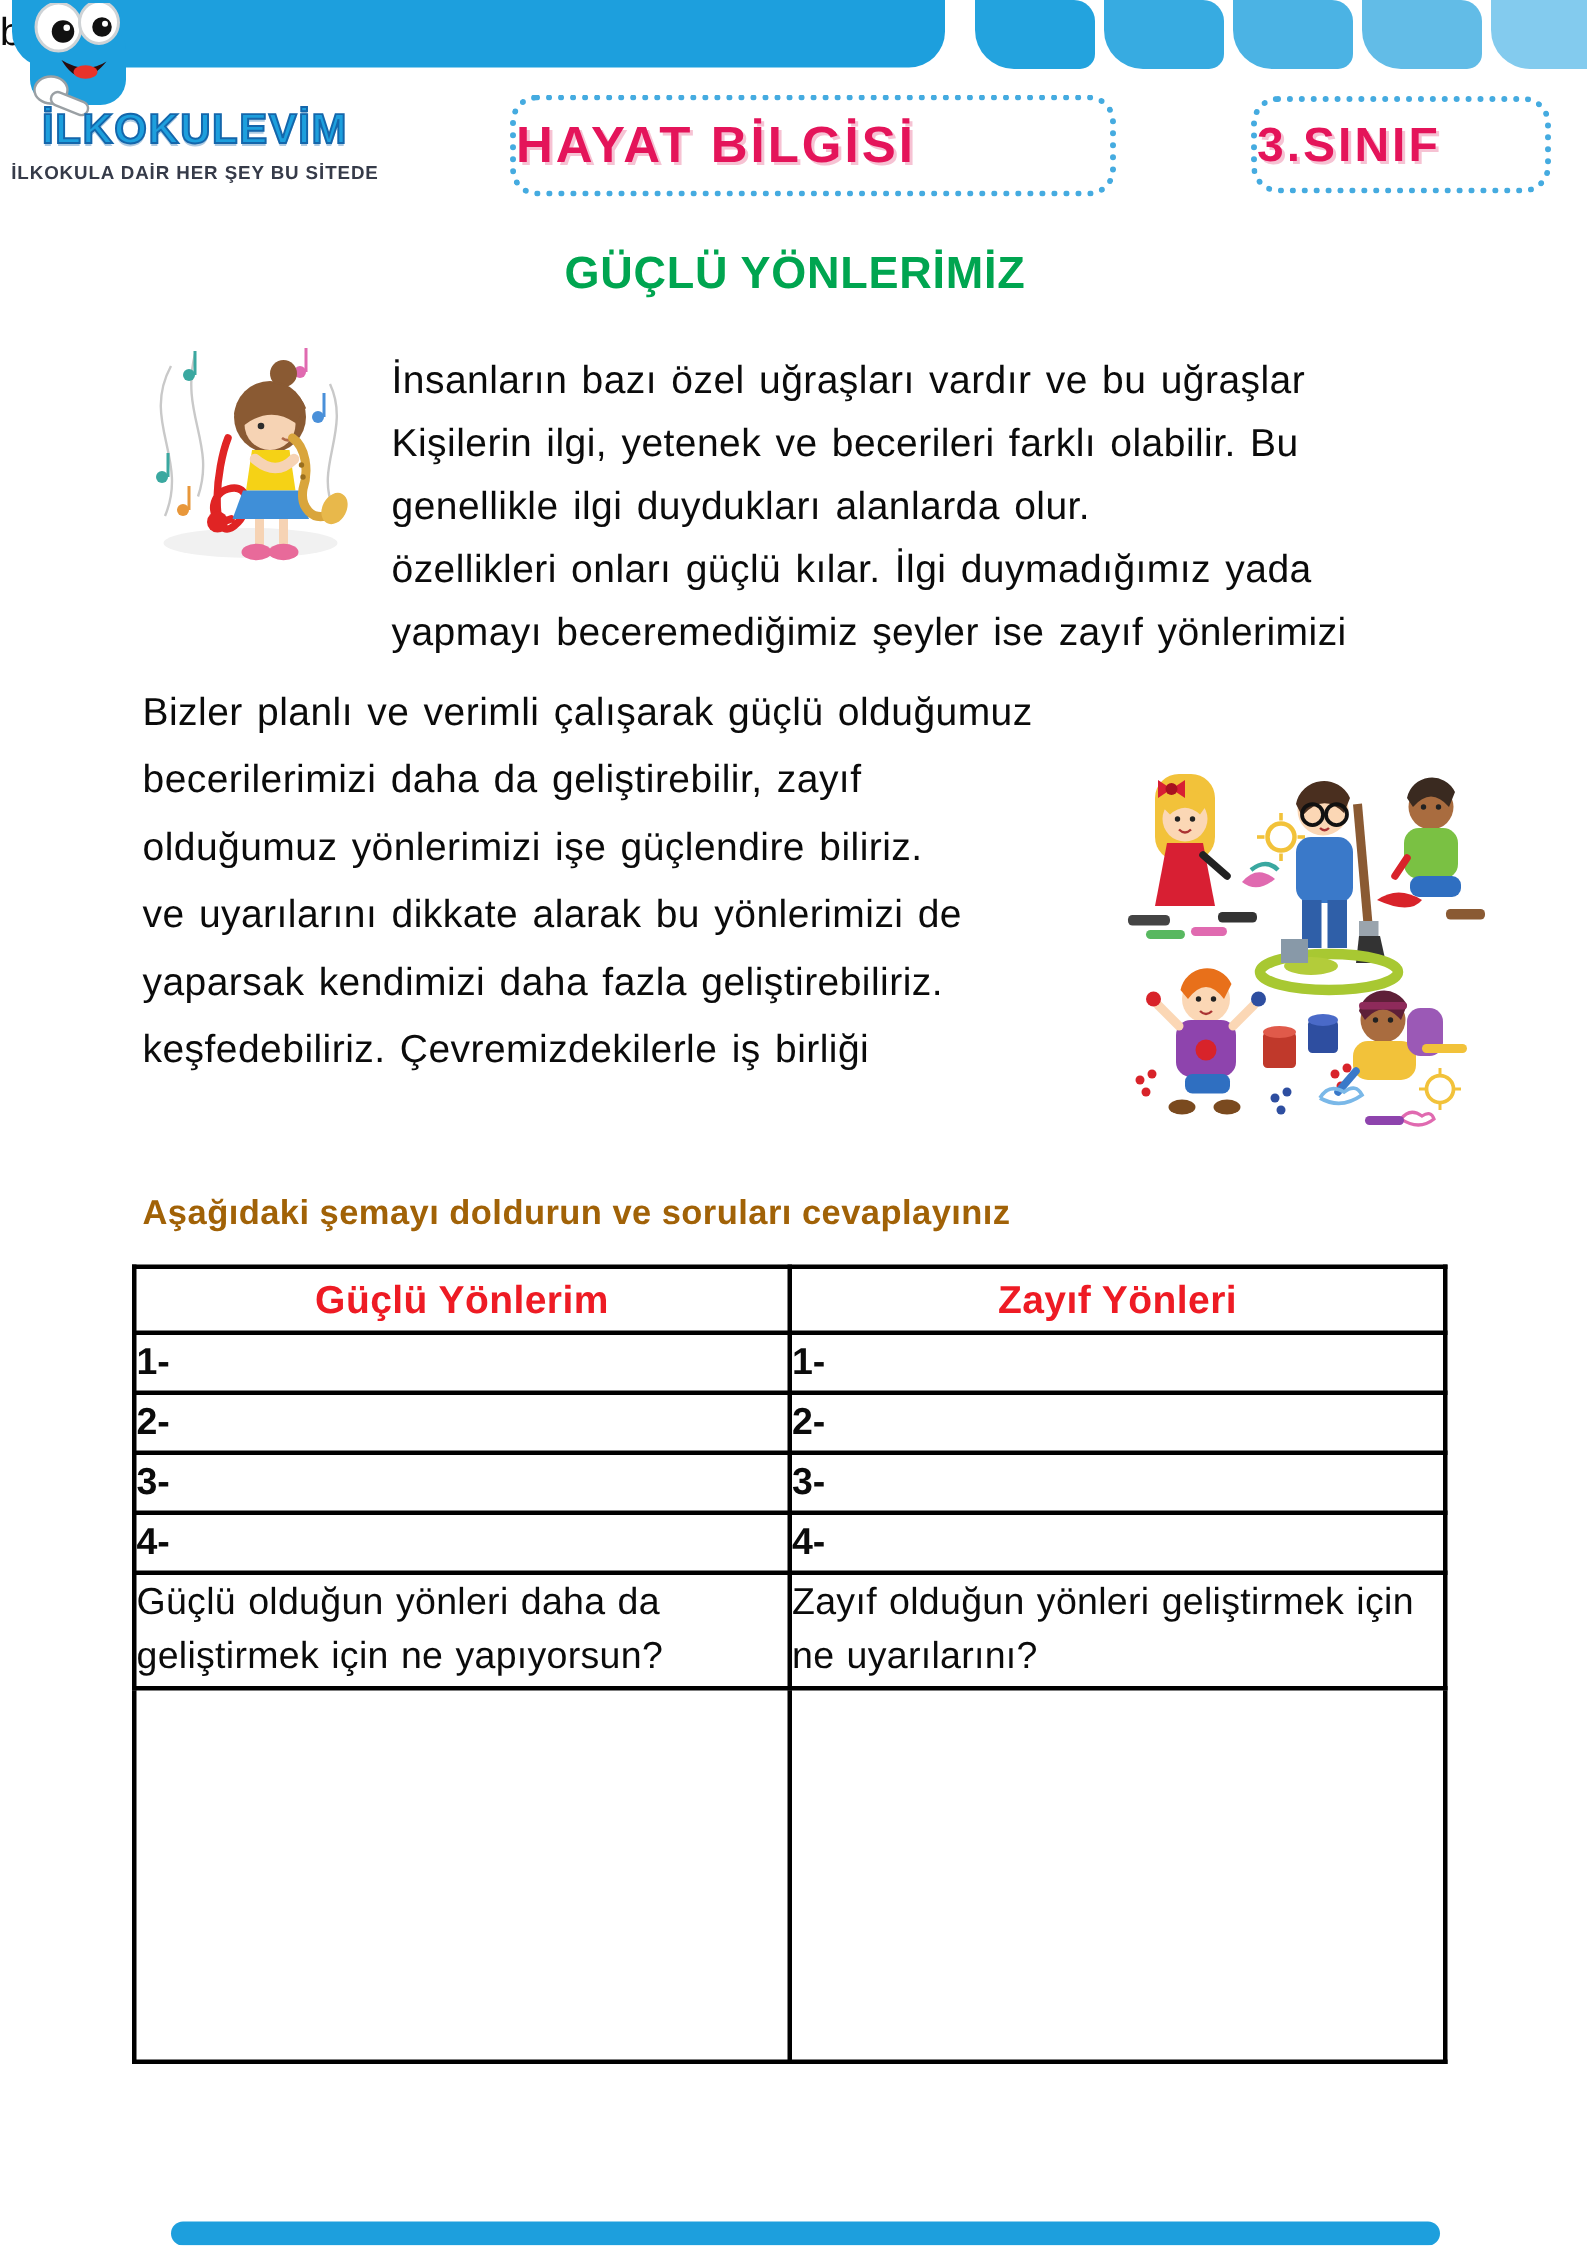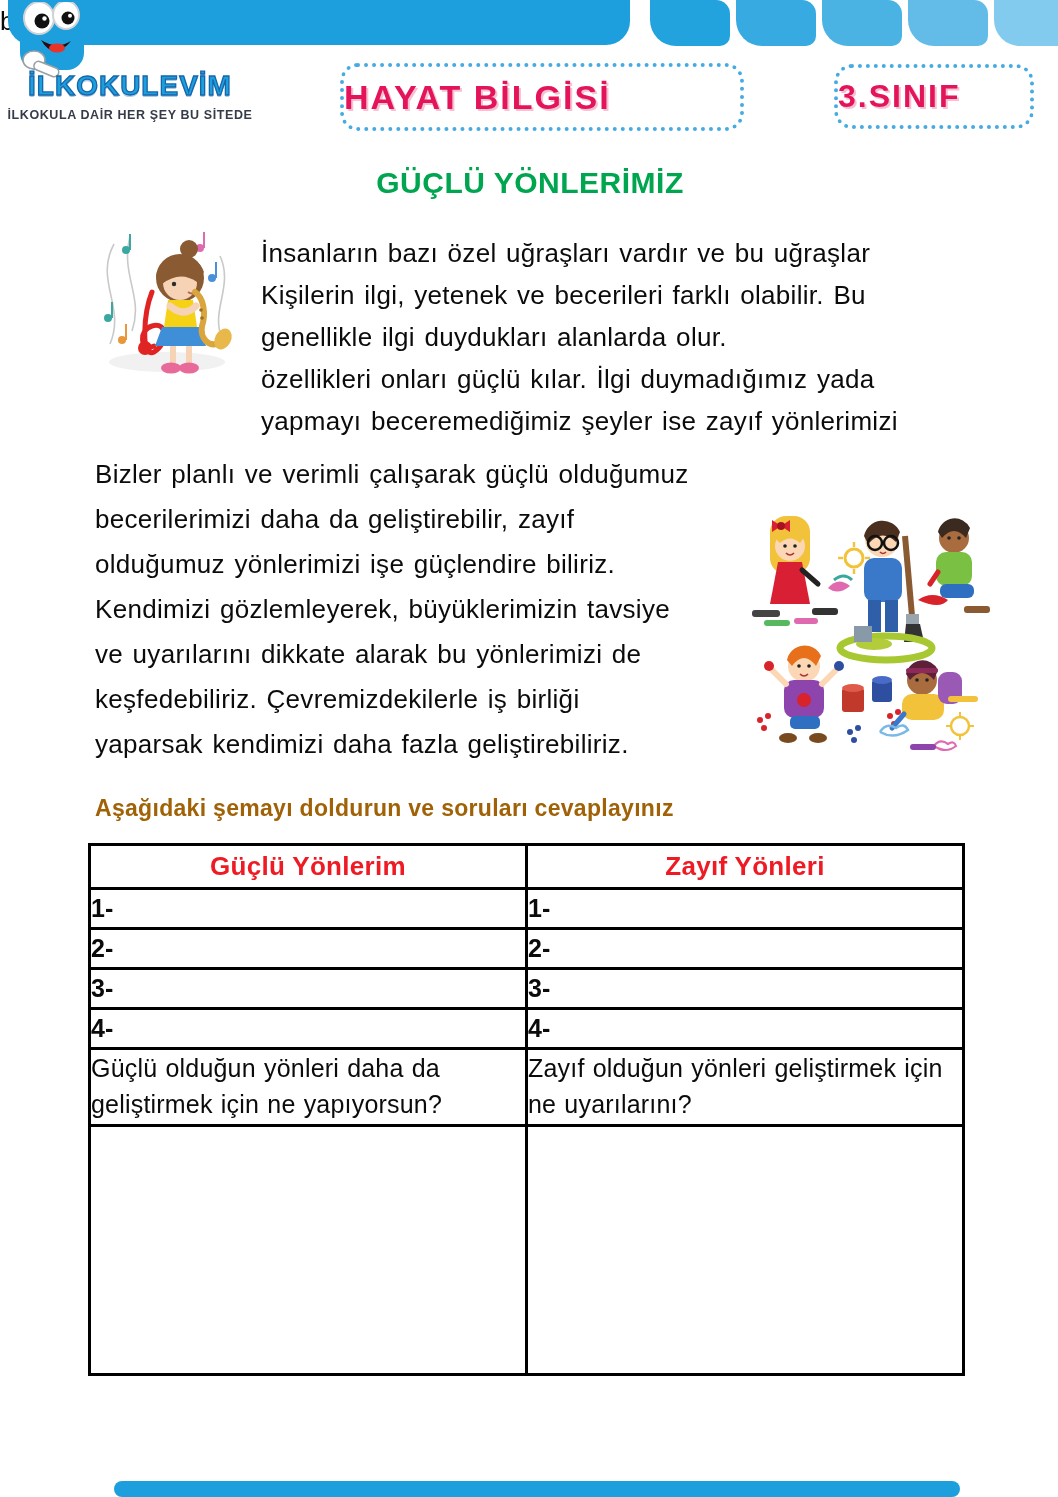--- a/index.html
+++ b/index.html
@@ -144,24 +144,23 @@
     <div class="ln">genellikle ilgi duydukları alanlarda olur.</div>
     <div class="ln">özellikleri onları güçlü kılar. İlgi duymadığımız yada</div>
     <div class="ln">yapmayı beceremediğimiz şeyler ise zayıf yönlerimizi</div>
   </div>
   <div class="para1-last">belirtmektedir.</div>
 
   <div class="para para2">
     <div class="ln">Bizler planlı ve verimli çalışarak güçlü olduğumuz</div>
     <div class="ln">becerilerimizi daha da geliştirebilir, zayıf</div>
     <div class="ln">olduğumuz yönlerimizi işe güçlendire biliriz.</div>
-    <div class="ln">Kendimizi gözlemleyerek, büyüklerimizin tavsiye</div>
     <div class="ln">ve uyarılarını dikkate alarak bu yönlerimizi de</div>
+    <div class="ln">yaparsak kendimizi daha fazla geliştirebiliriz.</div>
     <div class="ln">keşfedebiliriz. Çevremizdekilerle iş birliği</div>
-    <div class="ln">yaparsak kendimizi daha fazla geliştirebiliriz.</div>
   </div>
 
   <svg class="illu illu-kids" width="250" height="270" viewBox="0 0 250 270">
 
     <rect x="28" y="28" width="40" height="58" rx="16" fill="#f2c23a"></rect>
     <circle cx="48" cy="58" r="15" fill="#fbd7b5"></circle>
     <path d="M33,50 A16,16 0 0 1 63,48 L58,55 Q48,46 38,55 Z" fill="#f2c23a"></path>
     <path d="M30,32 l9,6 l-9,6 z M48,32 l-9,6 l9,6 z" fill="#d81f33"></path>
     <circle cx="39" cy="38" r="4" fill="#a8121f"></circle>
     <circle cx="43" cy="58" r="1.8" fill="#222"></circle>

